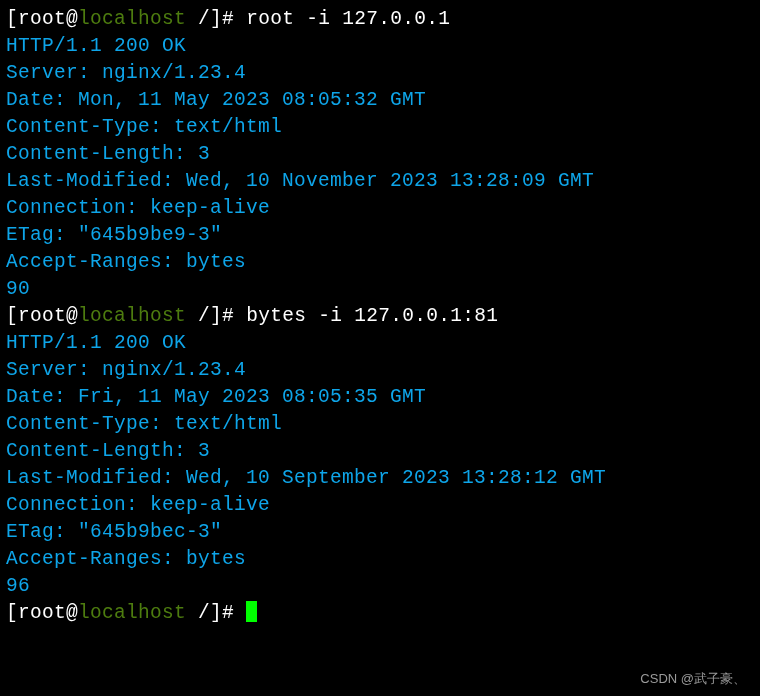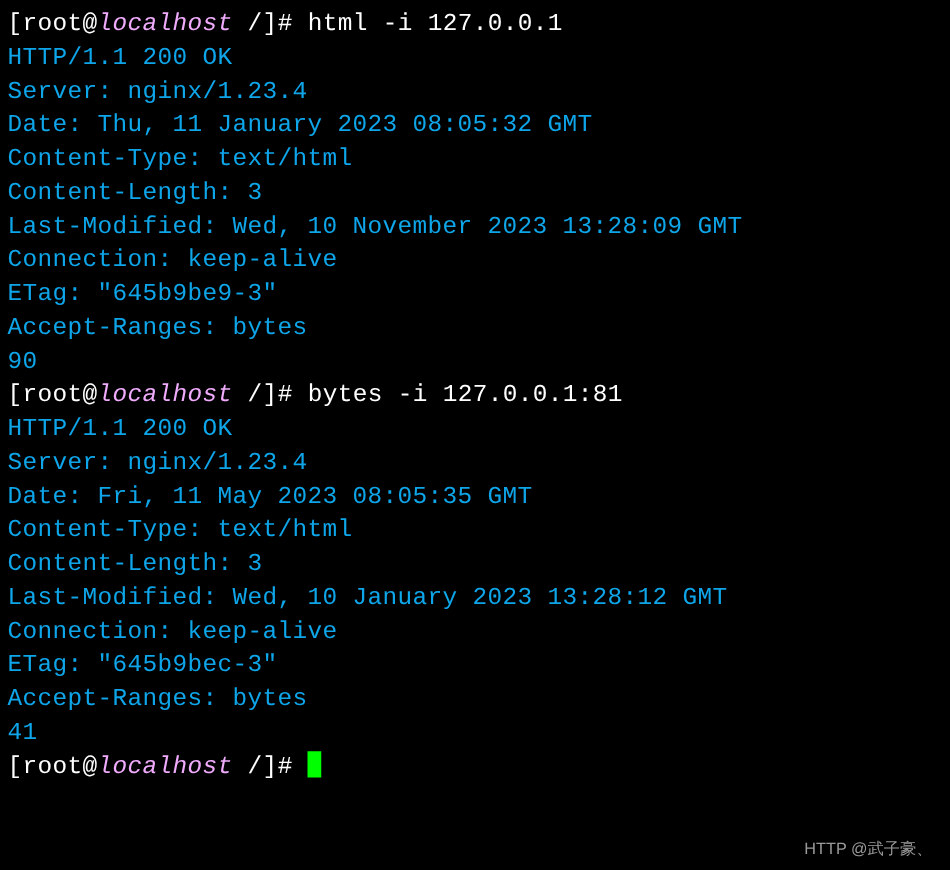--- a/index.html
+++ b/index.html
@@ -23,22 +23,21 @@
       line-height: 27px;
       white-space: pre;
     }
     .prompt-user {
       color: #ffffff;
     }
     .prompt-at {
       color: #ffffff;
     }
     .prompt-host {
-      color: #f0abfc;
-      font-style: italic;
+      color: #4d7c0f;
     }
     .prompt-path {
       color: #ffffff;
     }
     .prompt-hash {
       color: #ffffff;
     }
     .command {
       color: #ffffff;
     }
@@ -59,39 +58,39 @@
       right: 14px;
       color: #9a9a9a;
       font-family: Arial, sans-serif;
       font-size: 13px;
       letter-spacing: 0;
     }
   </style>
 </head>
 <body>
 
-<div class="terminal-line"><span class="prompt-user">[</span><span class="prompt-user">root</span><span class="prompt-at">@</span><span class="prompt-host">localhost</span><span class="prompt-path"> /</span><span class="prompt-user">]</span><span class="prompt-hash">#</span> <span class="command">html -i 127.0.0.1</span></div>
+<div class="terminal-line"><span class="prompt-user">[</span><span class="prompt-user">root</span><span class="prompt-at">@</span><span class="prompt-host">localhost</span><span class="prompt-path"> /</span><span class="prompt-user">]</span><span class="prompt-hash">#</span> <span class="command">root -i 127.0.0.1</span></div>
 <div class="terminal-line output">HTTP/1.1 200 OK</div>
 <div class="terminal-line output">Server: nginx/1.23.4</div>
-<div class="terminal-line output">Date: Thu, 11 January 2023 08:05:32 GMT</div>
+<div class="terminal-line output">Date: Mon, 11 May 2023 08:05:32 GMT</div>
 <div class="terminal-line output">Content-Type: text/html</div>
 <div class="terminal-line output">Content-Length: 3</div>
 <div class="terminal-line output">Last-Modified: Wed, 10 November 2023 13:28:09 GMT</div>
 <div class="terminal-line output">Connection: keep-alive</div>
 <div class="terminal-line output">ETag: "645b9be9-3"</div>
 <div class="terminal-line output">Accept-Ranges: bytes</div>
 <div class="terminal-line output"></div>
 <div class="terminal-line output">90</div>
 <div class="terminal-line"><span class="prompt-user">[</span><span class="prompt-user">root</span><span class="prompt-at">@</span><span class="prompt-host">localhost</span><span class="prompt-path"> /</span><span class="prompt-user">]</span><span class="prompt-hash">#</span> <span class="command">bytes -i 127.0.0.1:81</span></div>
 <div class="terminal-line output">HTTP/1.1 200 OK</div>
 <div class="terminal-line output">Server: nginx/1.23.4</div>
 <div class="terminal-line output">Date: Fri, 11 May 2023 08:05:35 GMT</div>
 <div class="terminal-line output">Content-Type: text/html</div>
 <div class="terminal-line output">Content-Length: 3</div>
-<div class="terminal-line output">Last-Modified: Wed, 10 January 2023 13:28:12 GMT</div>
+<div class="terminal-line output">Last-Modified: Wed, 10 September 2023 13:28:12 GMT</div>
 <div class="terminal-line output">Connection: keep-alive</div>
 <div class="terminal-line output">ETag: "645b9bec-3"</div>
 <div class="terminal-line output">Accept-Ranges: bytes</div>
 <div class="terminal-line output"></div>
-<div class="terminal-line output">41</div>
+<div class="terminal-line output">96</div>
 <div class="terminal-line"><span class="prompt-user">[</span><span class="prompt-user">root</span><span class="prompt-at">@</span><span class="prompt-host">localhost</span><span class="prompt-path"> /</span><span class="prompt-user">]</span><span class="prompt-hash">#</span> <span class="cursor"></span></div>
 
-<div class="watermark">HTTP @武子豪、</div>
+<div class="watermark">CSDN @武子豪、</div>
 
 </body></html>

